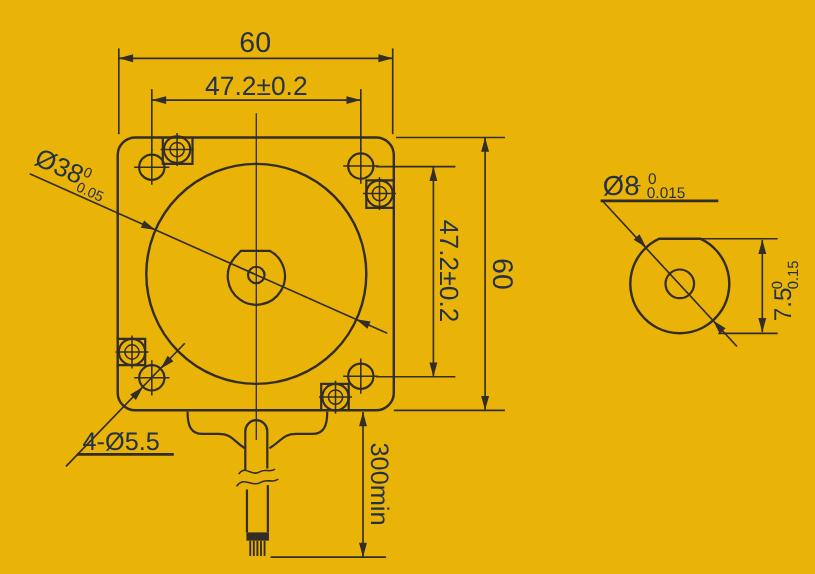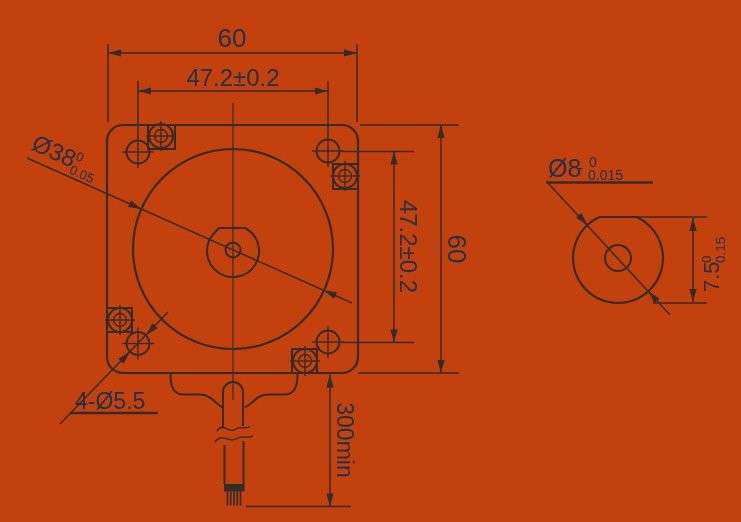--- a/index.html
+++ b/index.html
@@ -1,16 +1,16 @@
 <!DOCTYPE html>
 <html><head>
 <meta charset="utf-8">
 <style>
   html,body{margin:0;padding:0;background:#ffffff;}
-  .stage{position:relative;width:741px;height:522px;background:#c2410c;overflow:hidden;}
+  .stage{position:relative;width:741px;height:522px;background:#eab308;overflow:hidden;}
   svg{display:block;}
   svg text{font-family:"Liberation Sans","DejaVu Sans",sans-serif;fill:#243247;}
   .ol{stroke:#332d28;stroke-width:2.2;fill:none;stroke-linecap:round;}
   .ol2{stroke:#332d28;stroke-width:2;fill:none;}
   .xh{stroke:#332d28;stroke-width:1.4;fill:none;}
   .dim{stroke:#332d28;stroke-width:1.5;fill:none;}
   .cl{stroke:#332d28;stroke-width:1.2;fill:none;}
   .arr{fill:#332d28;stroke:none;}
   .thick{stroke:#332d28;stroke-width:2.5;fill:none;}
   .fillband{fill:#332d28;stroke:none;}

